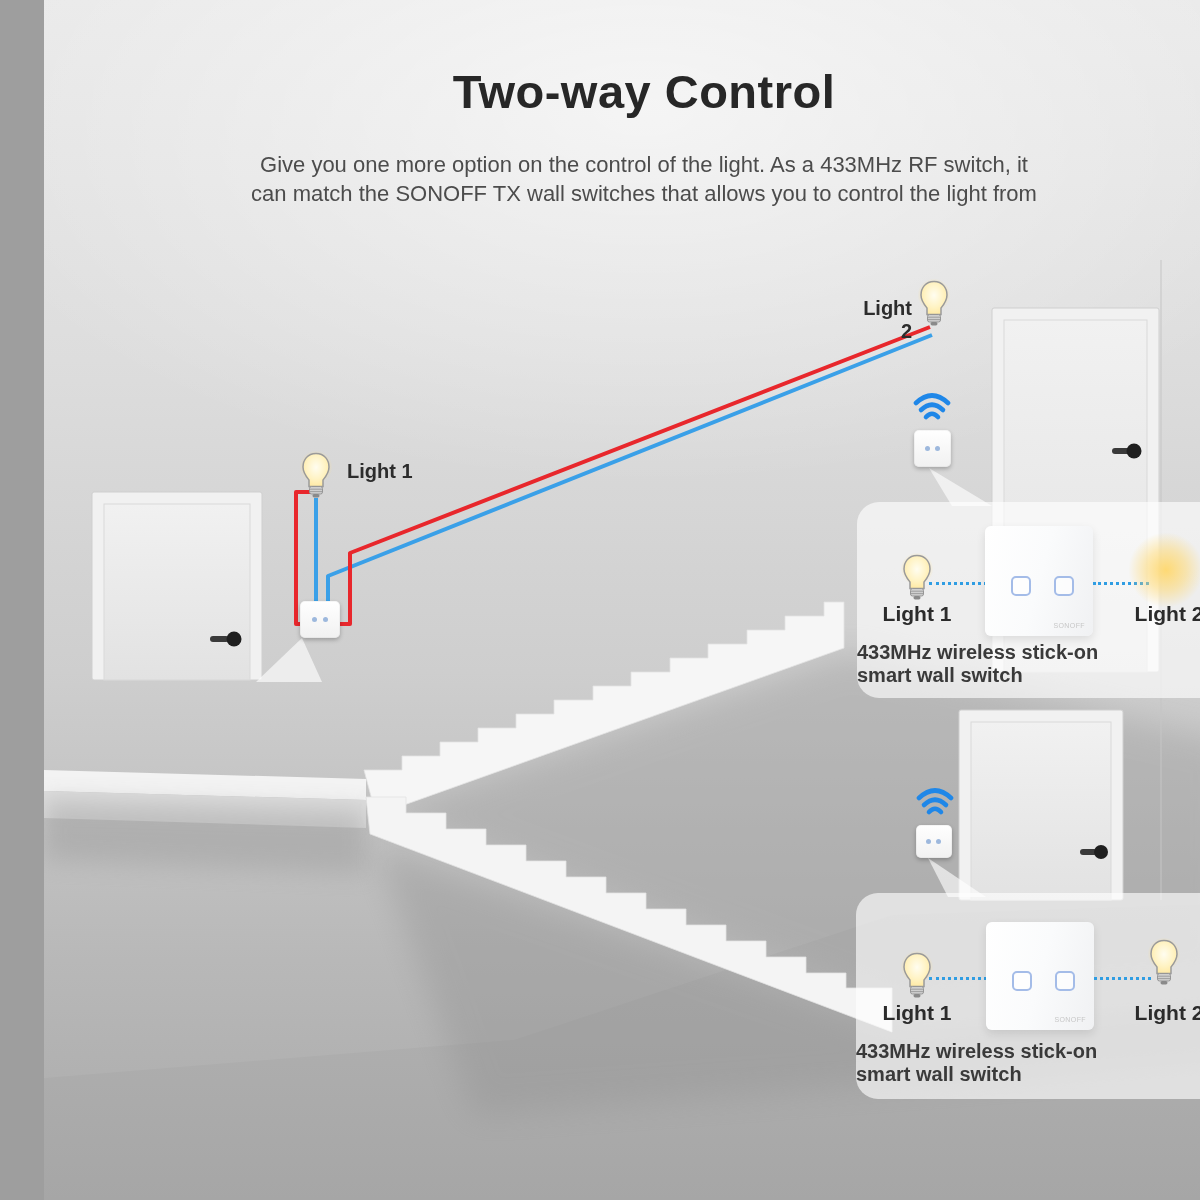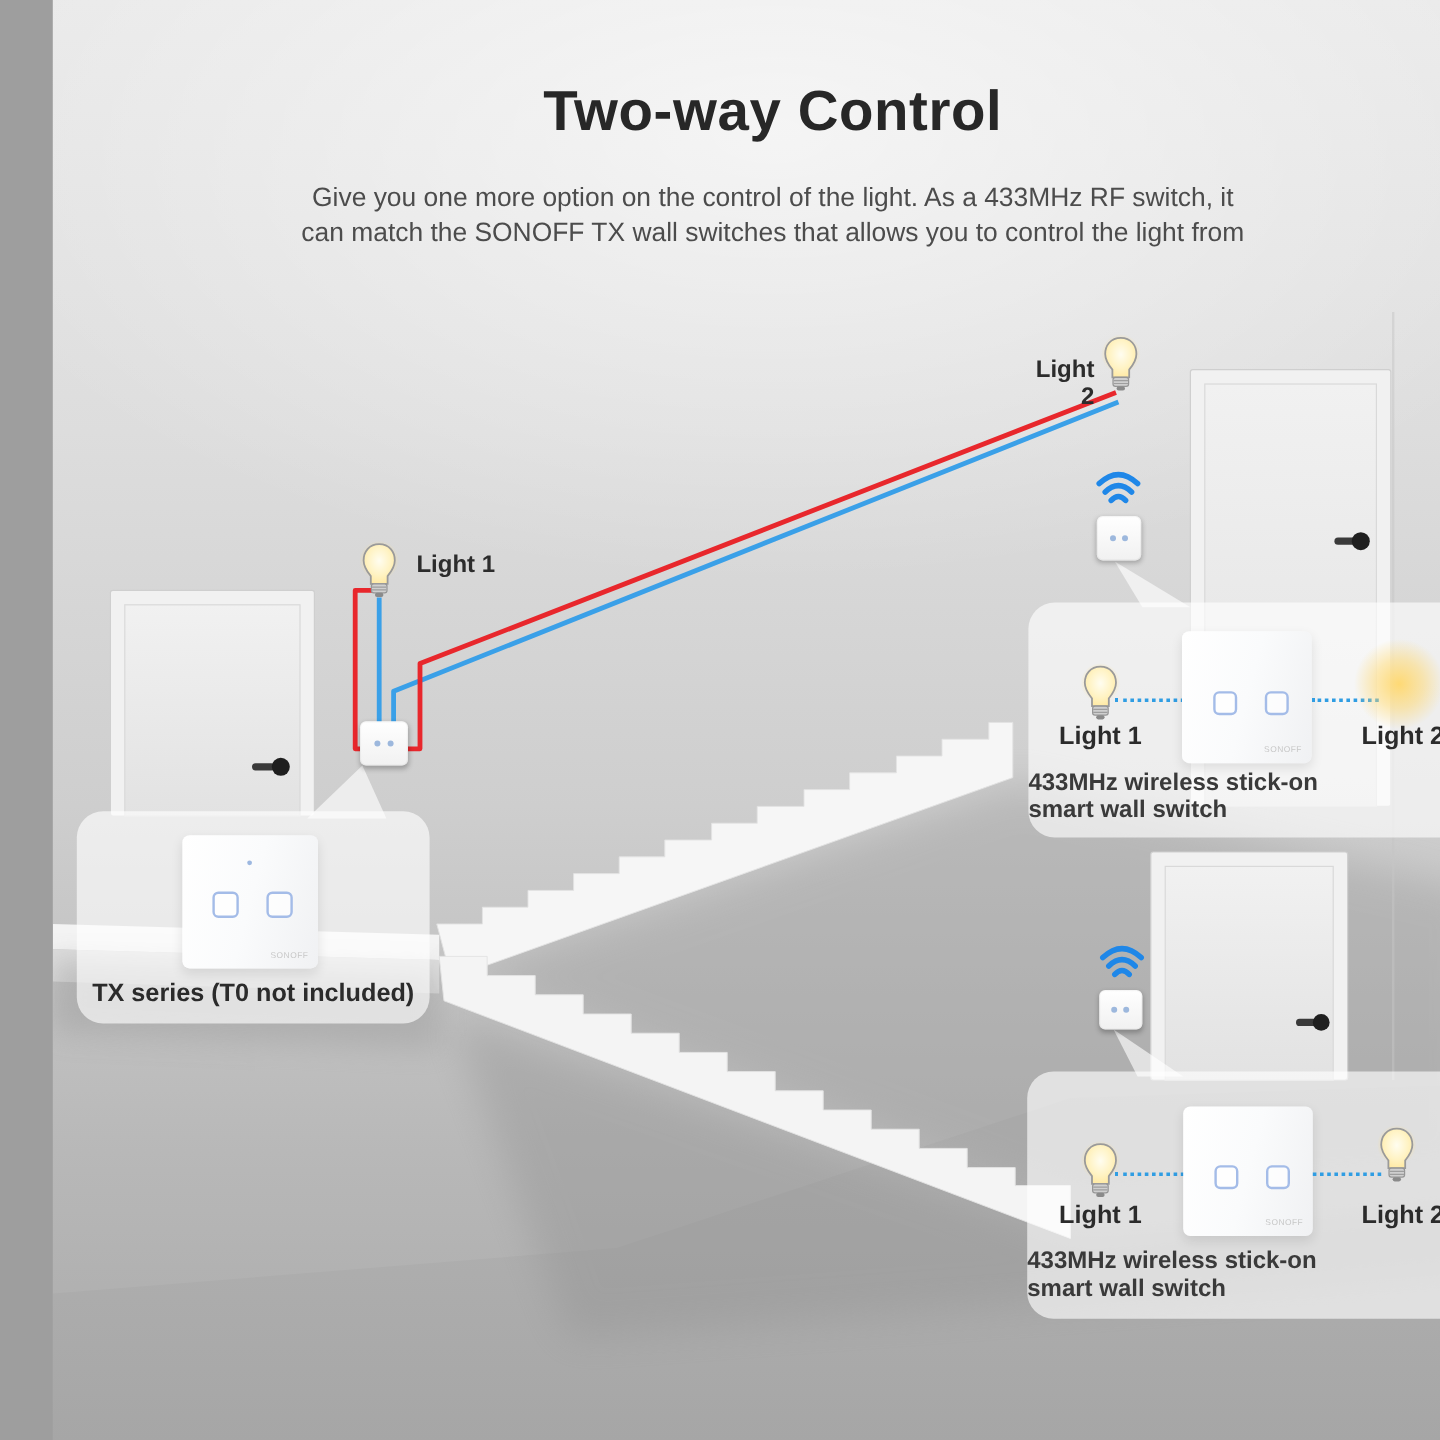--- a/index.html
+++ b/index.html
@@ -171,29 +171,20 @@
   <svg class="abs wifi" style="left:872px;top:787px" width="38" height="30" viewBox="0 0 38 30">
     <path d="M3 11 Q19 -4 35 11" stroke="#1f87e8" stroke-width="4.6" fill="none" stroke-linecap="round"></path>
     <path d="M8 18 Q19 7.5 30 18" stroke="#1f87e8" stroke-width="4.6" fill="none" stroke-linecap="round"></path>
     <path d="M13 25 Q19 18.5 25 25" stroke="#1f87e8" stroke-width="4.6" fill="none" stroke-linecap="round"></path>
   </svg>
   <div class="mini-switch" style="left:872px;top:825px;width:36px;height:33px">
     <i style="left:10px;top:14px"></i>
       <i style="left:20px;top:14px"></i>
   </div>
 
-  <div class="callout" style="left:20px;top:676px;width:294px;height:177px">
-    <div class="panel" style="left:88px;top:20px;width:113px;height:111px">
-      <span class="led" style="left:54px;top:21px"></span>
-      <span class="btn" style="left:25px;top:47px;width:18px;height:18px"></span>
-      <span class="btn" style="left:70px;top:47px;width:18px;height:18px"></span>
-      <span class="brand" style="right:8px;bottom:7px">SONOFF</span>
-    </div>
-    <div class="clabel" style="left:0;top:140px;width:100%;font-size:21px">TX series (T0 not included)</div>
-  </div>
 
   <div class="callout" style="left:813px;top:502px;width:365px;height:196px">
     <svg class="abs" style="left:42px;top:50px" width="36" height="52" viewBox="0 0 36 52">
       <ellipse cx="18" cy="17" rx="16.5" ry="16.5" fill="url(#gGlow)"></ellipse>
       <path d="M18 3.5 C9.5 3.5 5 10 5 17 C5 22.8 8.2 26.6 11 30 L11 36.5 L25 36.5 L25 30 C27.8 26.6 31 22.8 31 17 C31 10 26.5 3.5 18 3.5 Z" fill="url(#gBulb)" stroke="#9a9a9a" stroke-width="1.5"></path>
       <rect x="11.5" y="36.5" width="13" height="7.5" rx="2" fill="#cfcfcf" stroke="#969696"></rect>
       <path d="M12 39.2 H24 M12 41.6 H24" stroke="#9e9e9e" stroke-width="1"></path>
       <rect x="14.5" y="44" width="7" height="3.5" rx="1.7" fill="#8a8a8a"></rect>
     </svg>
     <div class="clabel" style="left:15px;top:100px;width:90px">Light 1</div>

